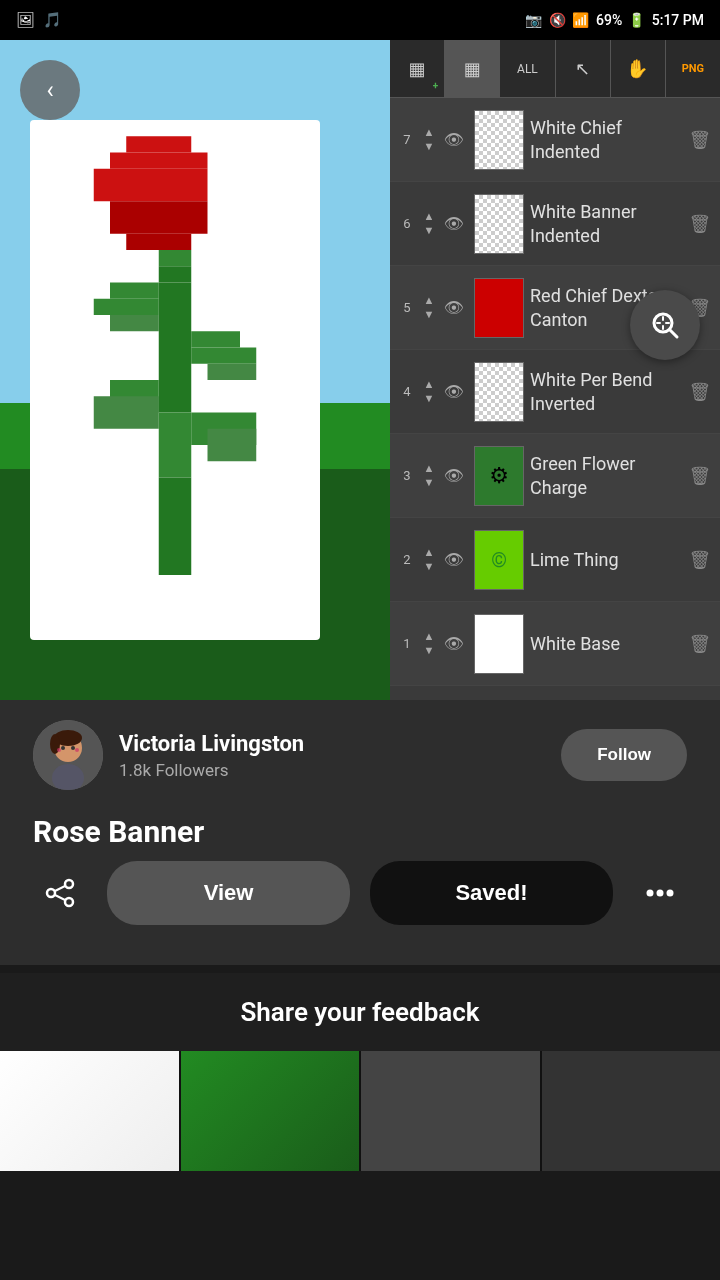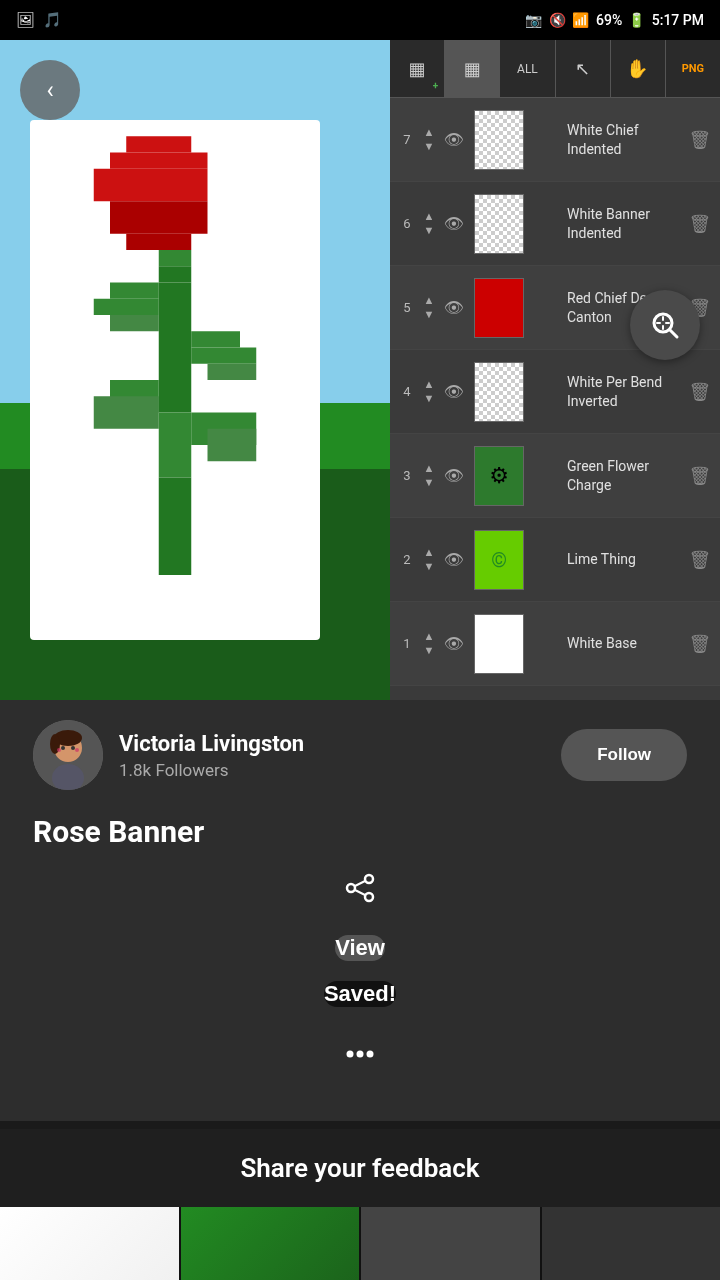--- a/index.html
+++ b/index.html
@@ -173,23 +173,22 @@
       margin: 0 6px;
       flex-shrink: 0;
       display: flex;
       align-items: center;
       justify-content: center;
       overflow: hidden;
     }
     .layer-name {
       flex: 1;
       color: #e0e0e0;
-      font-size: 14px;
+      font-size: 18px;
       line-height: 1.3;
-      margin-left: 37px;
     }
     .layer-delete {
       width: 28px;
       color: #888;
       font-size: 18px;
       text-align: center;
       cursor: pointer;
       flex-shrink: 0;
     }
 
@@ -269,21 +268,20 @@
       font-weight: 700;
       margin-bottom: 12px;
     }
 
     
     .action-row {
       display: flex;
       align-items: center;
       gap: 20px;
       margin-bottom: 20px;
-      flex-direction: column;
     }
     .share-icon {
       width: 54px;
       height: 54px;
       display: flex;
       align-items: center;
       justify-content: center;
       color: #fff;
       font-size: 26px;
       cursor: pointer;

